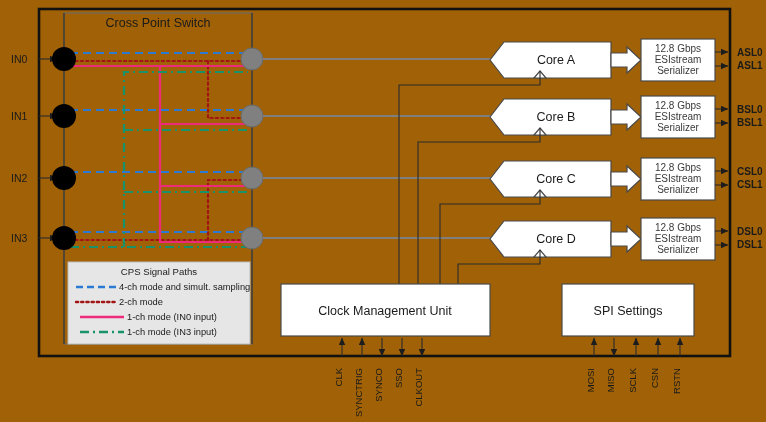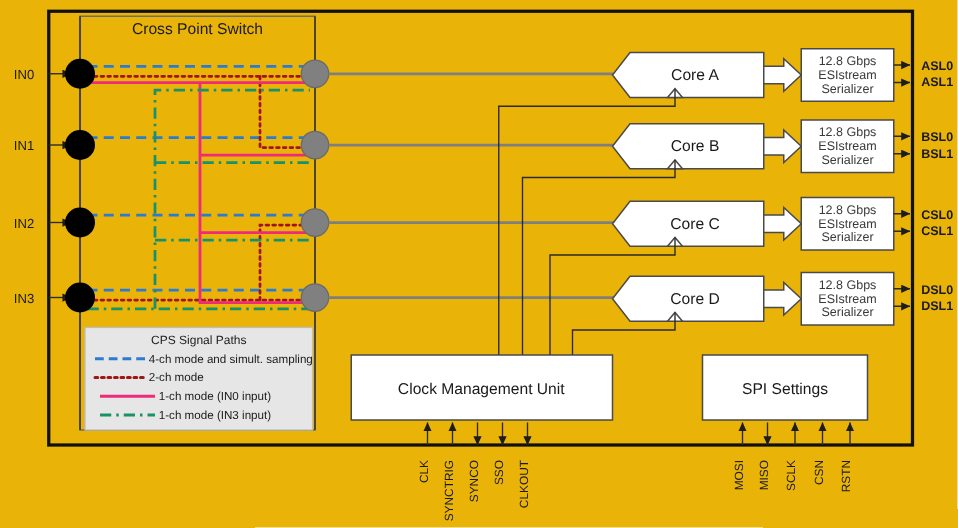--- a/index.html
+++ b/index.html
@@ -1,17 +1,17 @@
 <!DOCTYPE html>
 <html><head>
 <meta charset="utf-8">
 <style>
   html,body{margin:0;padding:0;background:#ffffff;}
   body{font-family:"Liberation Sans","DejaVu Sans",sans-serif;}
-  #stage{position:relative;width:766px;height:422px;background:#eab308;overflow:hidden;}
+  #stage{position:relative;width:766px;height:422px;background:#a16207;overflow:hidden;}
   svg#diagram{position:absolute;left:0;top:0;width:766px;height:422px;}
   text{font-family:"Liberation Sans","DejaVu Sans",sans-serif;fill:#1a1a1a;}
   .lbl-io{font-size:10.5px;}
   .lbl-title{font-size:12.5px;}
   .lbl-core{font-size:12.5px;}
   .lbl-ser{font-size:10px;fill:#3a3a3a;}
   .lbl-out{font-size:10px;font-weight:bold;}
   .lbl-pin{font-size:9.5px;}
   .lbl-leg{font-size:9.3px;}
   .lbl-legt{font-size:9.6px;}

